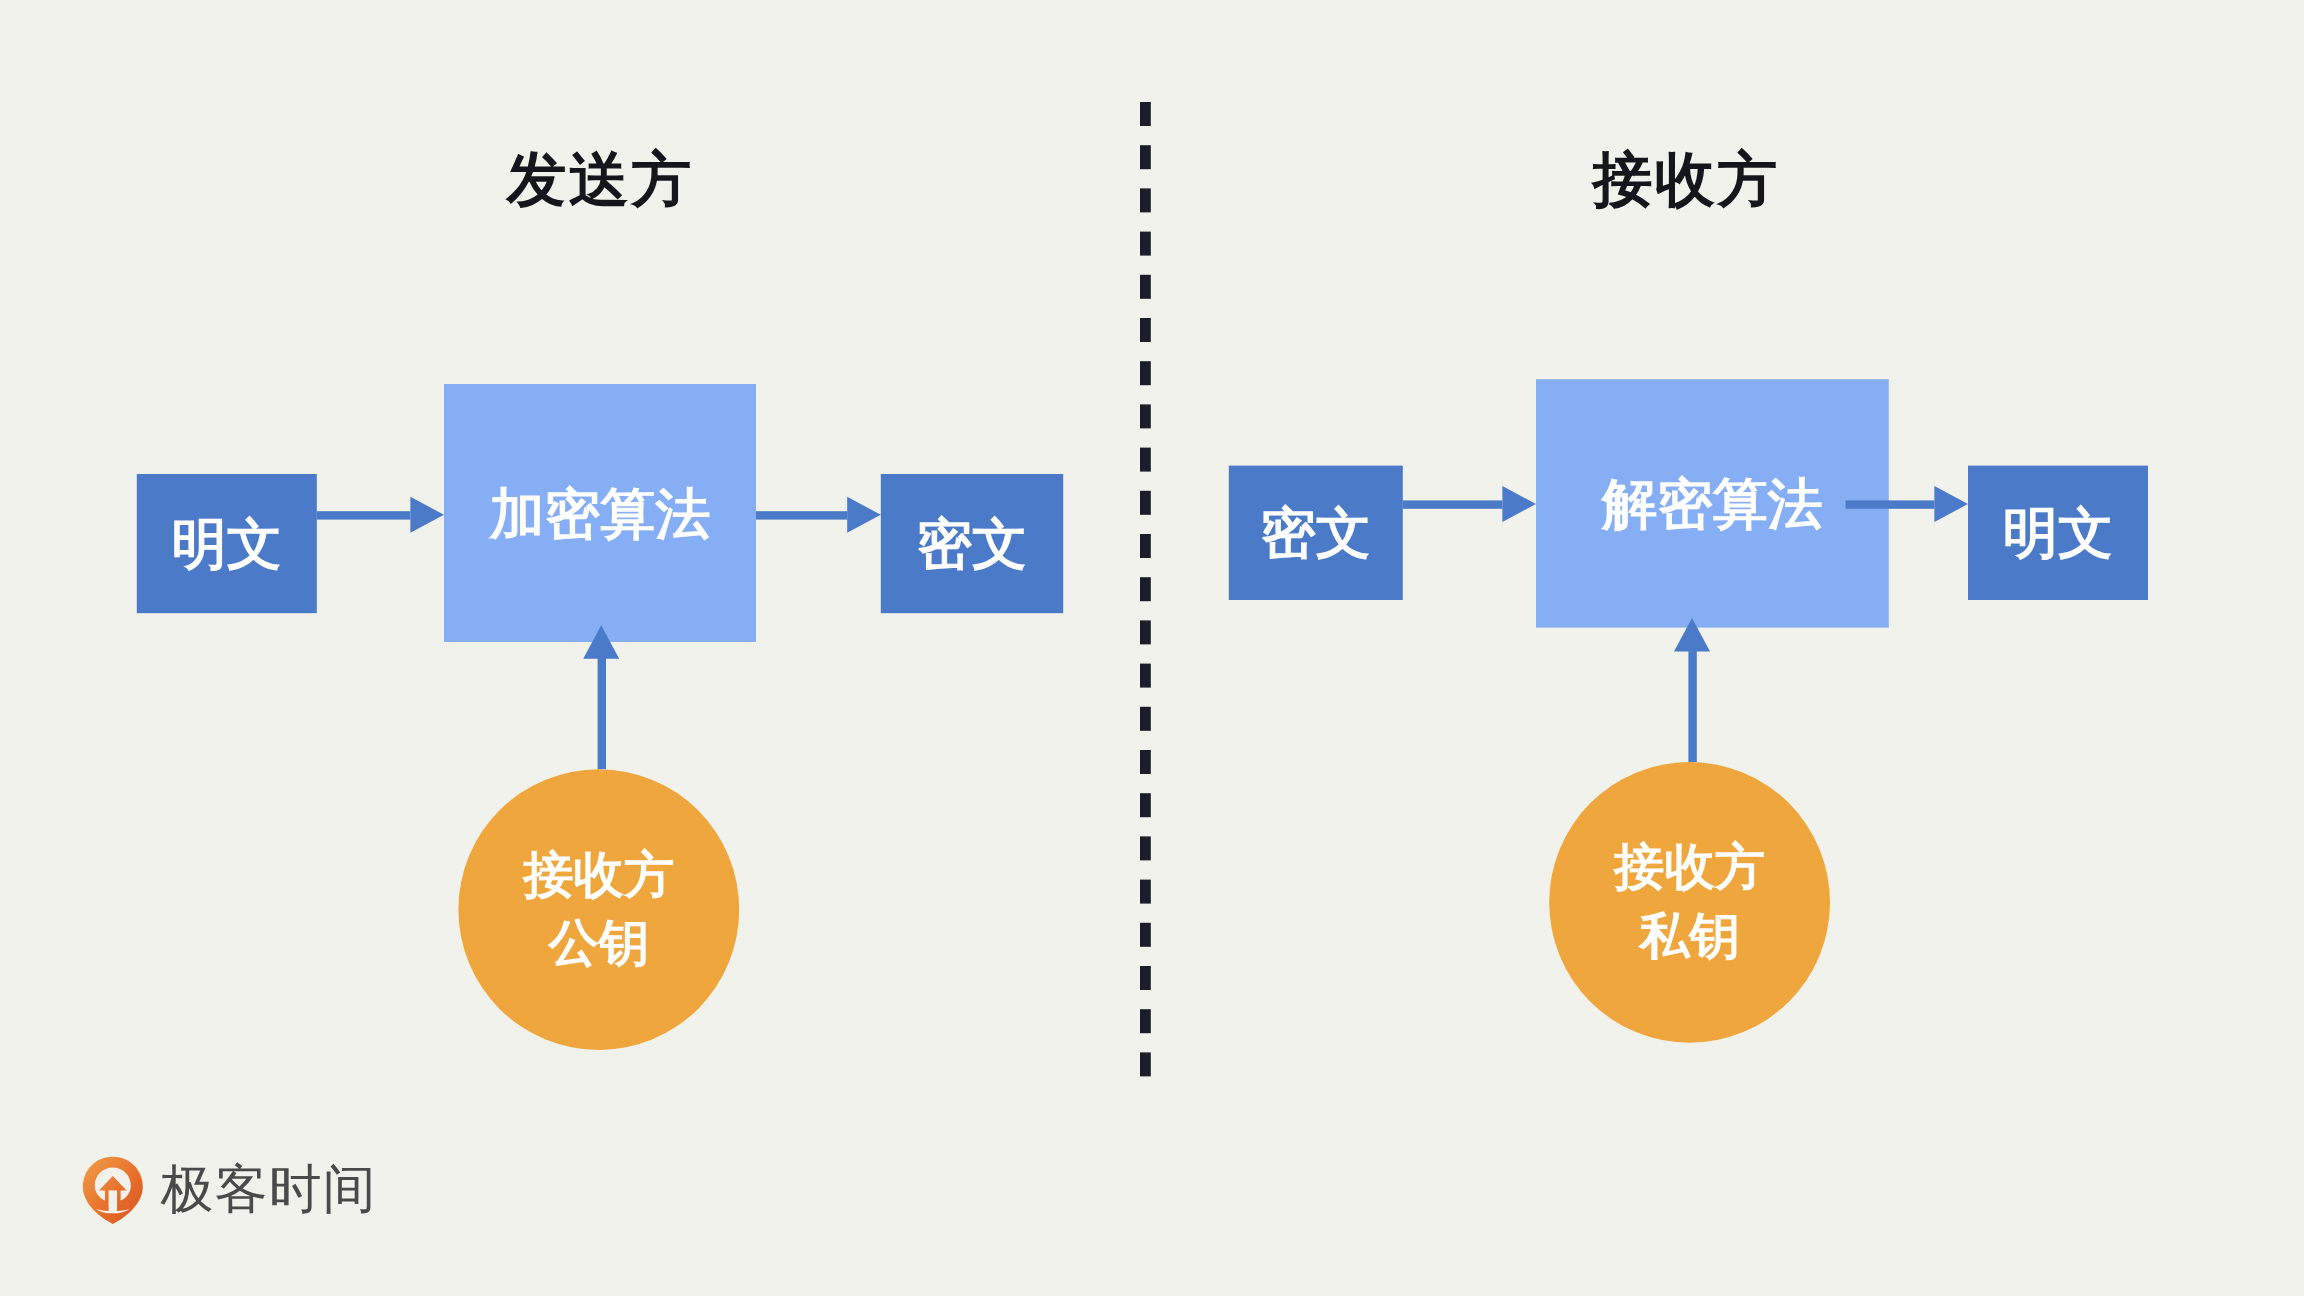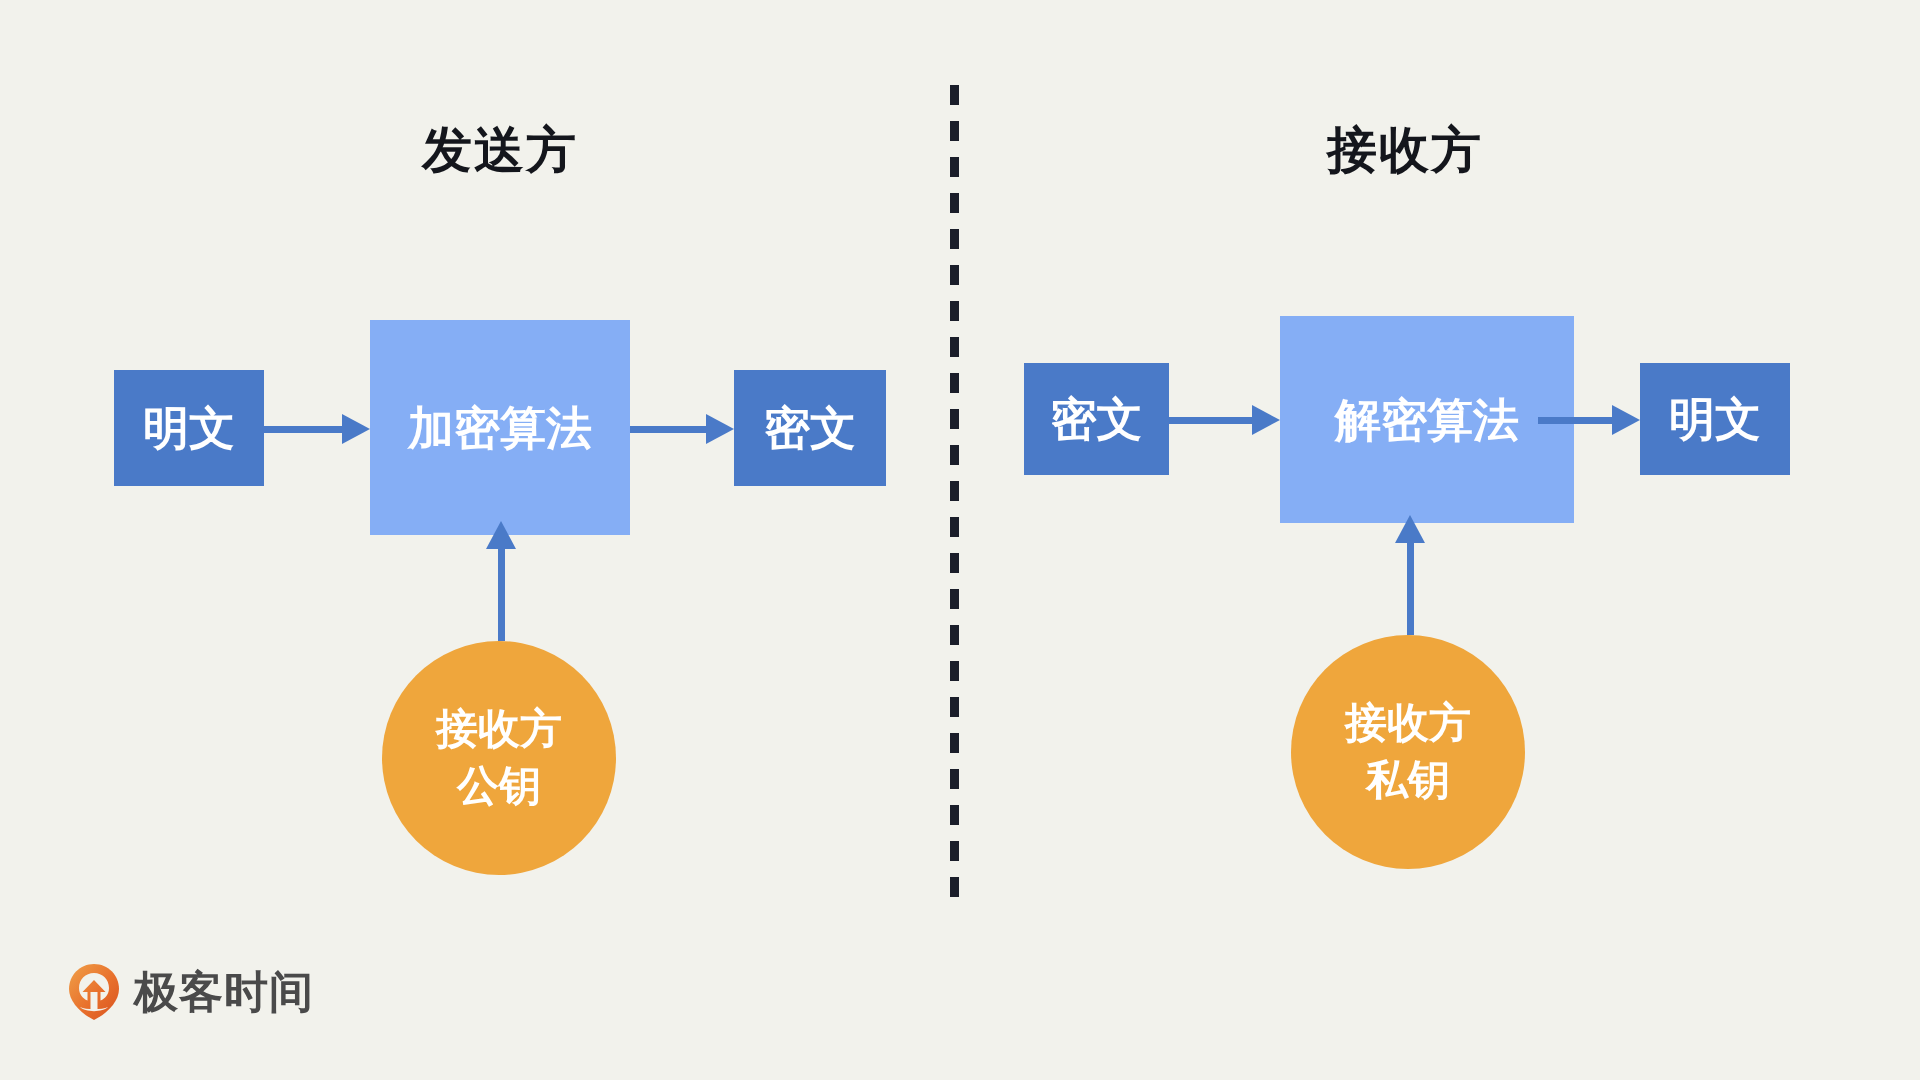--- a/index.html
+++ b/index.html
@@ -58,20 +58,21 @@
     justify-content: center;
     color: #ffffff;
     font-weight: 700;
     line-height: 1;
     white-space: nowrap;
     box-sizing: border-box;
   }
   .box-dark {
     background: #4a7ac8;
     font-size: 46px;
+    margin-top: 25px;
   }
   .box-light {
     background: #85aef5;
     font-size: 46px;
   }
 
   
   #box-plaintext-src   { left: 114px;  top: 370px; width: 150px; height: 116px; }
   #box-encrypt         { left: 370px;  top: 320px; width: 260px; height: 215px; }
   #box-ciphertext-out  { left: 734px;  top: 370px; width: 152px; height: 116px; }
@@ -177,21 +178,21 @@
     align-items: center;
     gap: 14px;
   }
   #logo-mark {
     width: 52px;
     height: 58px;
     flex: 0 0 auto;
   }
   #logo-wordmark {
     font-size: 44px;
-    font-weight: 700;
+    font-weight: 400;
     color: #4a4a4a;
     letter-spacing: 1px;
     line-height: 1;
     white-space: nowrap;
   }
 </style>
 </head>
 <body>
 
 <div id="stage">

